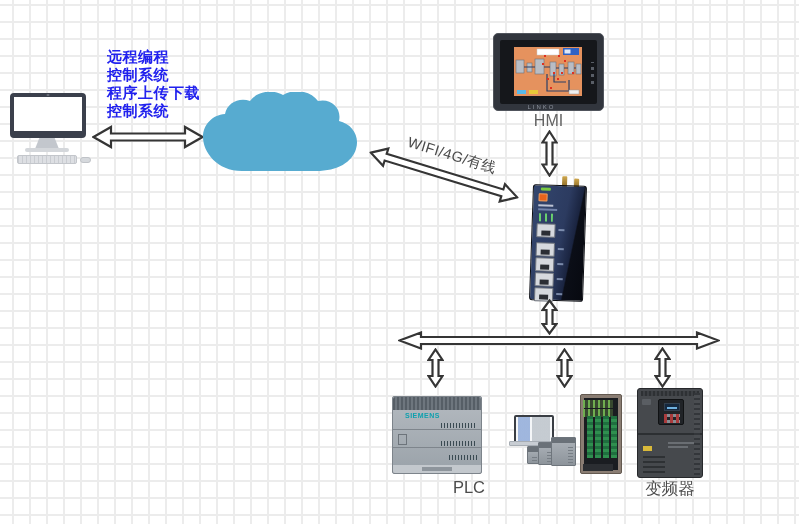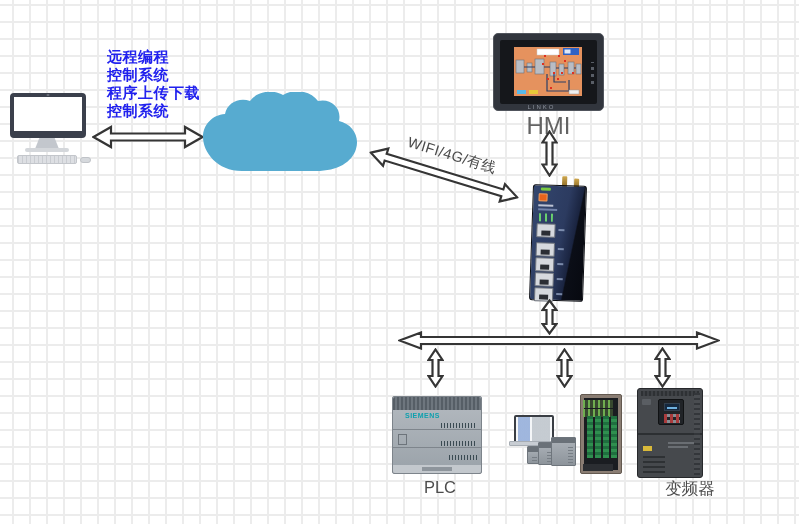--- a/index.html
+++ b/index.html
@@ -42,21 +42,21 @@
     transform: rotate(17deg); letter-spacing:0.5px; }
   .link-arrow { left:366px; top:164px; transform: rotate(17deg); }
 
   
   .hmi { left:493px; top:33px; width:111px; height:78px; background:#31353d; border-radius:5px; border:1px solid #50545c; }
   .hmi-frame { position:absolute; inset:6px; background:#15171b; border-radius:2px; }
   .hmi-screen { position:absolute; left:20px; top:13px; }
   .hmi-brand { position:absolute; left:0; right:14px; bottom:0px; text-align:center; font-size:6px; color:#8d939e; letter-spacing:2px; }
   .hmi-sidebtns { position:absolute; right:9px; top:28px; width:3px; height:22px;
     background: repeating-linear-gradient(0deg,#595e67 0 3px, transparent 3px 7px); }
-  .hmi-label { left:493px; top:112px; width:111px; text-align:center; font-size:24px; color:#636363; }
+  .hmi-label { left:493px; top:112px; width:111px; text-align:center; font-size:16px; color:#636363; }
 
   
   .router { left:531px; top:185px; width:54px; height:116px; transform: rotate(2deg); }
   .rt-ant { position:absolute; width:5px; background:linear-gradient(#d0a84e,#8a6a28); border-radius:1px; }
   .rt-body { position:absolute; inset:0;
     background: linear-gradient(100deg,#33466e 0%, #2c3b60 52%, #1a2440 70%, #0b0e17 72%, #070910 100%);
     border:1px solid #0a0c12; border-radius:3px; }
   .rt-ledtop { position:absolute; left:7px; top:2px; width:10px; height:3px; background:#7ac943; border-radius:1px; }
   .rt-logo { position:absolute; left:5px; top:8px; width:9px; height:8px; background:#e8641c; border-radius:1px; border:1px solid #f0a060; }
   .rt-bar1 { position:absolute; left:5px; top:19px; width:15px; height:2px; background:#d6dbe8; opacity:.85; }
@@ -240,21 +240,21 @@
     <div class="plc-top"></div>
     <div class="plc-brand">SIEMENS</div>
     <div class="plc-line" style="top:32px;"></div>
     <div class="plc-line" style="top:50px;"></div>
     <div class="plc-ticks" style="left:48px; top:26px; width:36px;"></div>
     <div class="plc-ticks" style="left:48px; top:44px; width:36px;"></div>
     <div class="plc-ticks" style="left:56px; top:58px; width:28px;"></div>
     <div class="plc-sq"></div>
     <div class="plc-bottom"></div>
   </div>
-  <div class="abs dev-label" style="left:395px;">PLC</div>
+  <div class="abs dev-label" style="left:395px;text-align:right;">PLC</div>
 
   <div class="abs lap-screen"></div>
   <div class="abs lap-base"></div>
   <div class="abs mod" style="left:527px; top:446px; width:13px; height:18px;"></div>
   <div class="abs mod" style="left:538px; top:442px; width:17px; height:23px;"></div>
   <div class="abs mod" style="left:551px; top:437px; width:25px; height:29px;"></div>
   <div class="abs rack">
     <div class="rack-inner"></div>
     <div class="rack-board-h" style="top:5px;"></div>
     <div class="rack-board-h" style="top:14px;"></div>
@@ -272,15 +272,15 @@
       <div class="vfd-display"></div>
       <div class="vfd-btns"></div>
     </div>
     <div class="vfd-divider"></div>
     <div class="vfd-label-y"></div>
     <div class="vfd-bars1"></div>
     <div class="vfd-bars2"></div>
     <div class="vfd-vent-bot"></div>
     <div class="vfd-fins"></div>
   </div>
-  <div class="abs dev-label" style="left:625px;margin-left:20px;">变频器</div>
+  <div class="abs dev-label" style="left:625px;">变频器</div>
 
 </div>
 
 </body></html>

